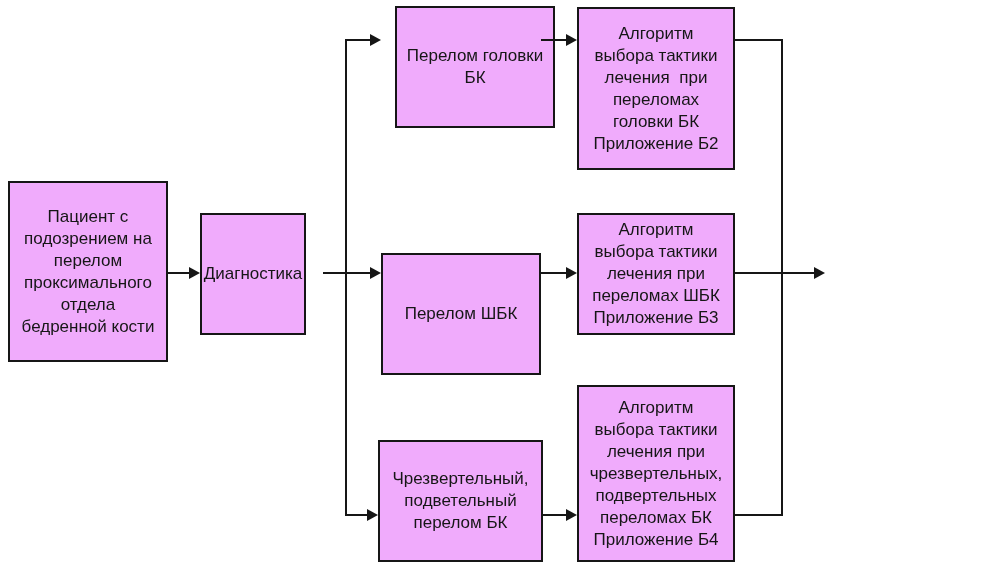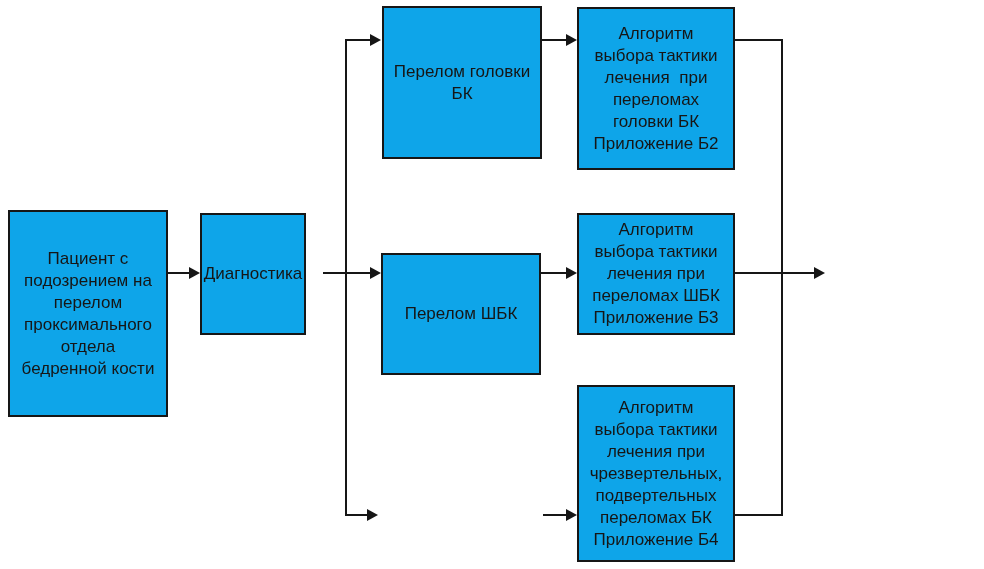--- a/index.html
+++ b/index.html
@@ -12,21 +12,21 @@
     position: relative;
     width: 984px;
     height: 569px;
     background: #ffffff;
     overflow: hidden;
   }
   .node {
     position: absolute;
     box-sizing: border-box;
     border: 2px solid #161616;
-    background: #0ea5e9;
+    background: #f0abfc;
     display: flex;
     align-items: center;
     justify-content: center;
     text-align: center;
     white-space: pre-wrap;
     font-size: 17px;
     line-height: 22px;
     color: #161616;
     padding: 2px;
   }
@@ -47,34 +47,37 @@
     border-top: 6px solid transparent;
     border-bottom: 6px solid transparent;
     border-left: 11px solid #161616;
   }
 </style>
 </head>
 <body>
 
 <div class="canvas">
 
-  <div class="node" style="left:8px; top:181px; width:160px; height:207px;margin-top:29px;">Пациент с
+  <div class="node" style="left:8px; top:181px; width:160px; height:181px;">Пациент с
 подозрением на
 перелом
 проксимального
 отдела
 бедренной кости</div>
 
   <div class="node" style="left:200px; top:213px; width:106px; height:122px;">Диагностика</div>
 
-  <div class="node" style="left:382px; top:6px; width:160px; height:153px;">Перелом головки
+  <div class="node" style="left:395px; top:6px; width:160px; height:122px;">Перелом головки
 БК</div>
 
   <div class="node" style="left:381px; top:213px; width:160px; height:122px;margin-top:40px;">Перелом ШБК</div>
 
+  <div class="node" style="left:378px; top:440px; width:165px; height:122px;">Чрезвертельный,
+подветельный
+перелом БК</div>
 
   <div class="node" style="left:577px; top:7px; width:158px; height:163px;">Алгоритм
 выбора тактики
 лечения  при
 переломах
 головки БК
 Приложение Б2</div>
 
   <div class="node" style="left:577px; top:213px; width:158px; height:122px;">Алгоритм
 выбора тактики

